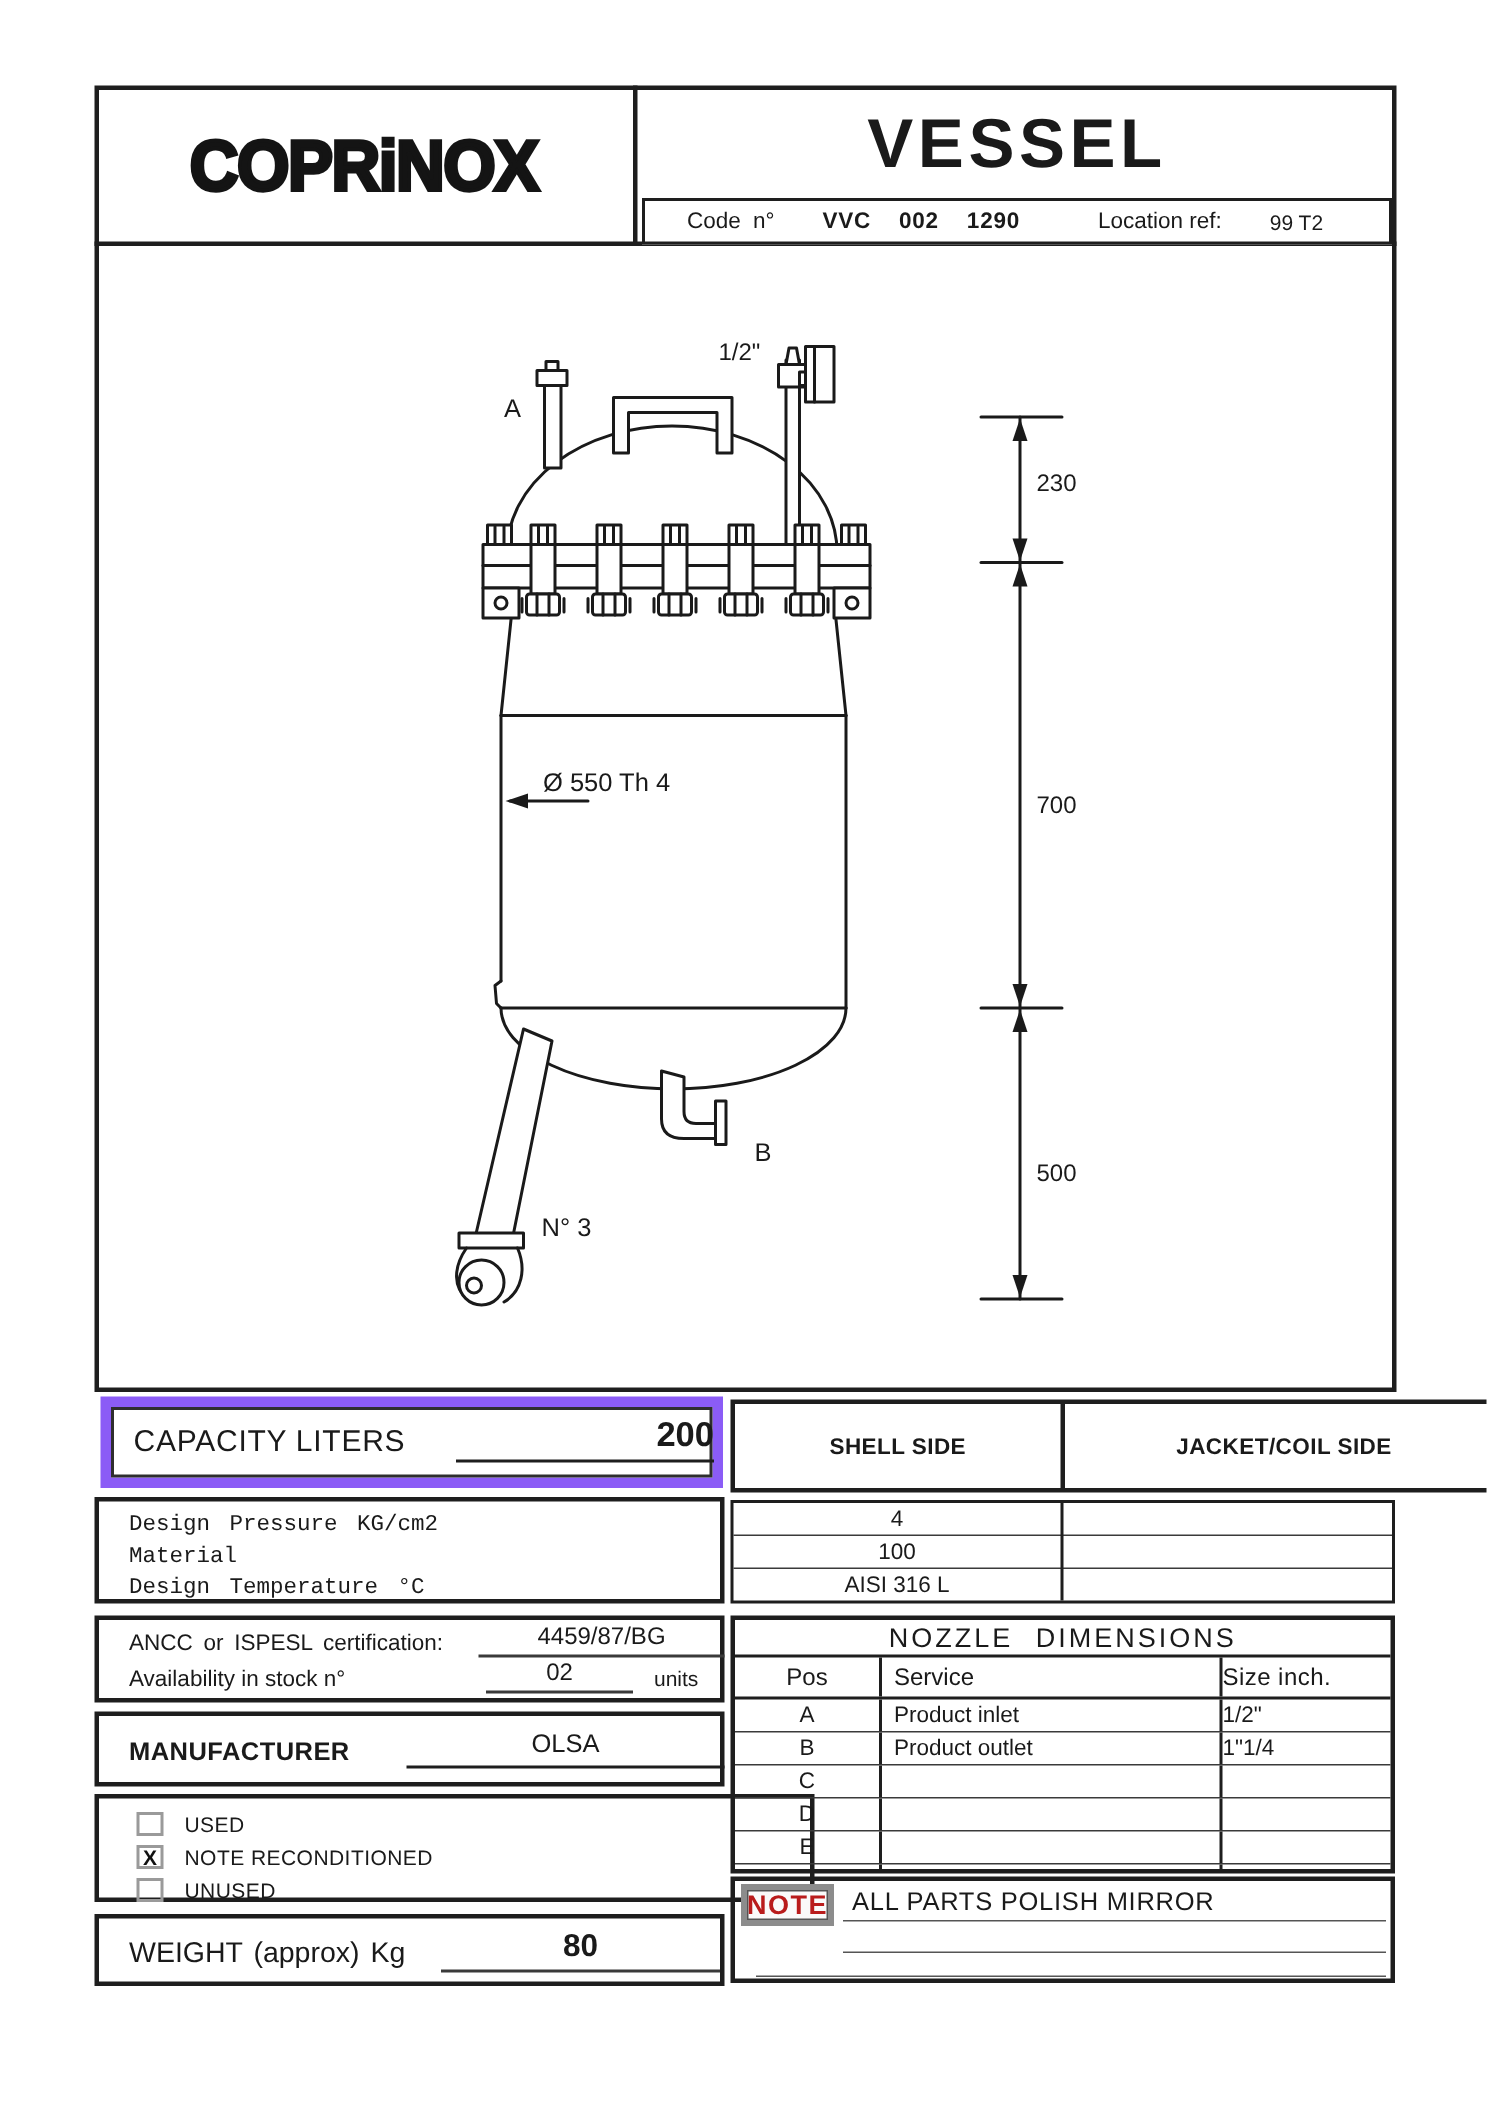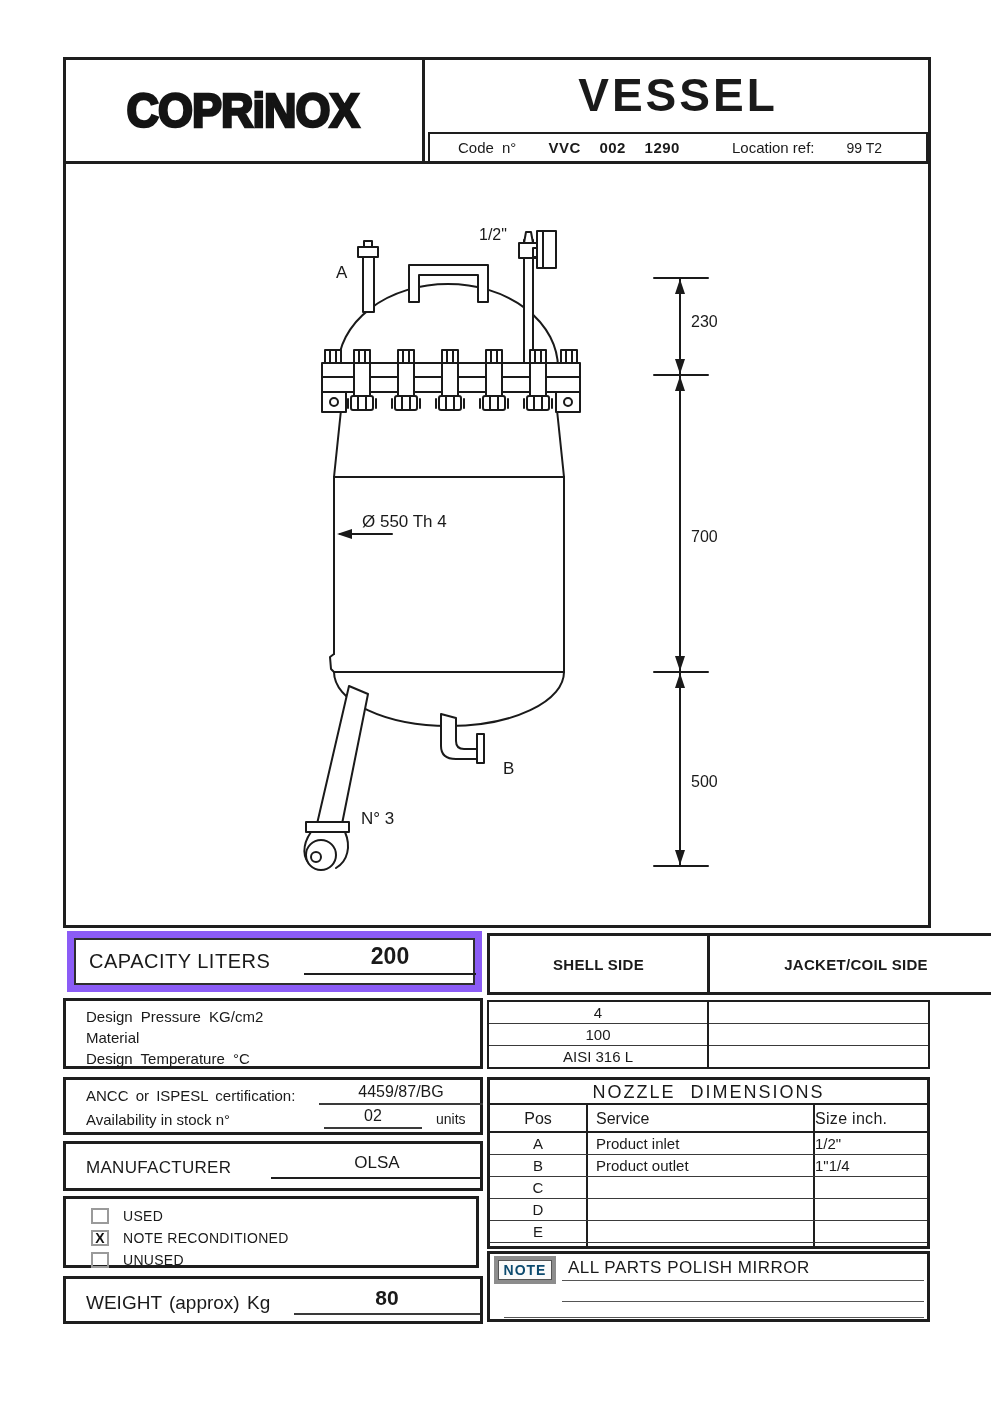--- a/index.html
+++ b/index.html
@@ -32,41 +32,41 @@
 
   
   .drawing-svg { left:63px; top:164px; }
   .dwg-text { font-family:"Liberation Sans", sans-serif; fill:#1a1a1a; }
 
   
   .capacity-outer { left:67px; top:931px; width:415px; height:61px; background:#8b5cf6; padding:7px; }
   .capacity-inner { width:100%; height:100%; background:#fff; border:2px solid #2e2e2e;
                     display:flex; align-items:center; position:relative; }
   .capacity-label { margin-left:13px; font-size:20px; letter-spacing:0.5px; }
-  .capacity-value { position:absolute; left:228px; top:3px; width:172px; text-align:center;
+  .capacity-value { position:absolute; left:228px; top:3px; width:172px; text-align:right;
                     font-size:23px; font-weight:bold; border-bottom:2px solid #1e1e1e; padding-bottom:3px; }
 
   .specs-box { left:63px; top:998px; width:420px; height:71px; border:3px solid #1e1e1e;
-               padding:5px 0 0 20px; font-size:15px; line-height:21px; word-spacing:4px; }
+               padding:5px 0 0 20px; font-size:15px; line-height:21px; word-spacing:4px;font-family:Liberation Mono, monospace; }
 
   .cert-box { left:63px; top:1077px; width:420px; height:58px; border:3px solid #1e1e1e; }
   .cert-label   { position:absolute; left:20px; top:7px;  font-size:15px; word-spacing:3px; }
   .cert-value   { position:absolute; left:253px; top:3px; width:164px; text-align:center;
                   font-size:16px; border-bottom:2px solid #3a3a3a; padding-bottom:2px; }
   .stock-label  { position:absolute; left:20px; top:31px; font-size:15px; }
   .stock-value  { position:absolute; left:258px; top:27px; width:98px; text-align:center;
                   font-size:16px; border-bottom:2px solid #3a3a3a; padding-bottom:2px; }
   .stock-units  { position:absolute; left:370px; top:31px; font-size:14px; }
 
   .manu-box   { left:63px; top:1141px; width:420px; height:50px; border:3px solid #1e1e1e; }
-  .manu-label { position:absolute; left:20px; top:14px; font-size:17px; font-weight:normal; letter-spacing:0.3px; }
+  .manu-label { position:absolute; left:20px; top:14px; font-size:17px; font-weight:bold; letter-spacing:0.3px; }
   .manu-value { position:absolute; left:205px; top:9px; width:212px; text-align:center;
                 font-size:17px; border-bottom:2px solid #1e1e1e; padding-bottom:4px; }
 
-  .cond-box  { left:63px; top:1196px; width:416px; height:72px; border:3px solid #1e1e1e; padding-top:5px; }
+  .cond-box  { left:63px; top:1196px; width:480px; height:72px; border:3px solid #1e1e1e; padding-top:5px; }
   .cond-row  { display:flex; align-items:center; height:21px; margin:1px 0 0 25px; }
   .checkbox  { width:18px; height:16px; border:2px solid #9a9a9a; display:flex;
                align-items:center; justify-content:center; font-size:14px; font-weight:bold; color:#111; }
   .cond-label{ margin-left:14px; font-size:14px; letter-spacing:0.3px; }
 
   .weight-box   { left:63px; top:1276px; width:420px; height:48px; border:3px solid #1e1e1e; }
   .weight-label { position:absolute; left:20px; top:13px; font-size:19px; word-spacing:2px; }
   .weight-value { position:absolute; left:228px; top:7px; width:186px; text-align:center;
                   font-size:21px; font-weight:bold; border-bottom:2px solid #3a3a3a; padding-bottom:3px; }
 
@@ -95,21 +95,21 @@
   .nz-serv  { flex:1; border-right:2px solid #1e1e1e; padding-left:8px; }
   .nz-size  { width:112px; text-align:left; }
   .nz-hrow .nz-pos, .nz-hrow .nz-serv, .nz-hrow .nz-size { line-height:27px; }
   .nz-row  .nz-pos, .nz-row .nz-serv, .nz-row .nz-size   { line-height:21px; }
   .nz-hrow .nz-size { letter-spacing:0.3px; }
 
   .note-box   { left:487px; top:1251px; width:443px; height:71px; border:3px solid #1e1e1e; }
   .note-frame { position:absolute; left:4px; top:2px; width:62px; height:28px; background:#8c8c8c; padding:4px; }
   .note-inner { width:100%; height:100%; background:#fafafa; border:1px solid #555;
                 display:flex; align-items:center; justify-content:center;
-                font-size:14px; font-weight:bold; color:#0c4a6e; letter-spacing:1px; }
+                font-size:18px; font-weight:bold; color:#b91c1c; letter-spacing:1px; }
   .note-text  { position:absolute; left:78px; top:4px; font-size:17px; letter-spacing:0.5px; }
   .note-line1 { position:absolute; left:72px;  top:26px; width:362px; border-top:1.5px solid #555; }
   .note-line2 { position:absolute; left:72px;  top:47px; width:362px; border-top:1.5px solid #555; }
   .note-line3 { position:absolute; left:14px;  top:63px; width:420px; border-top:1.5px solid #555; }
 </style>
 </head>
 <body>
 
 <div class="abs outer-frame"></div>
 <div class="abs header-row"></div>

